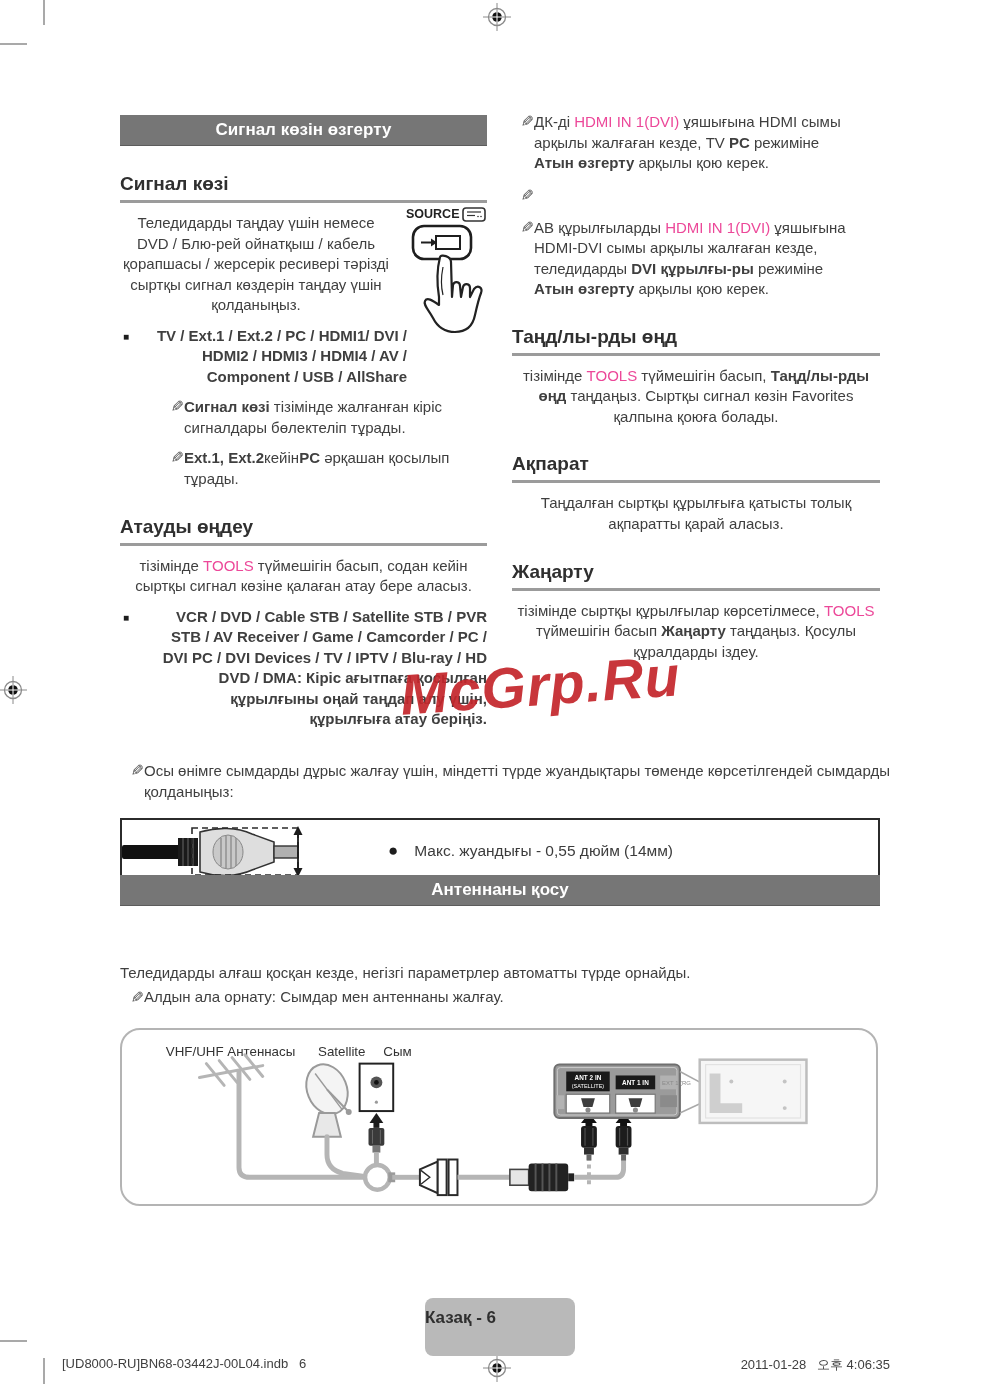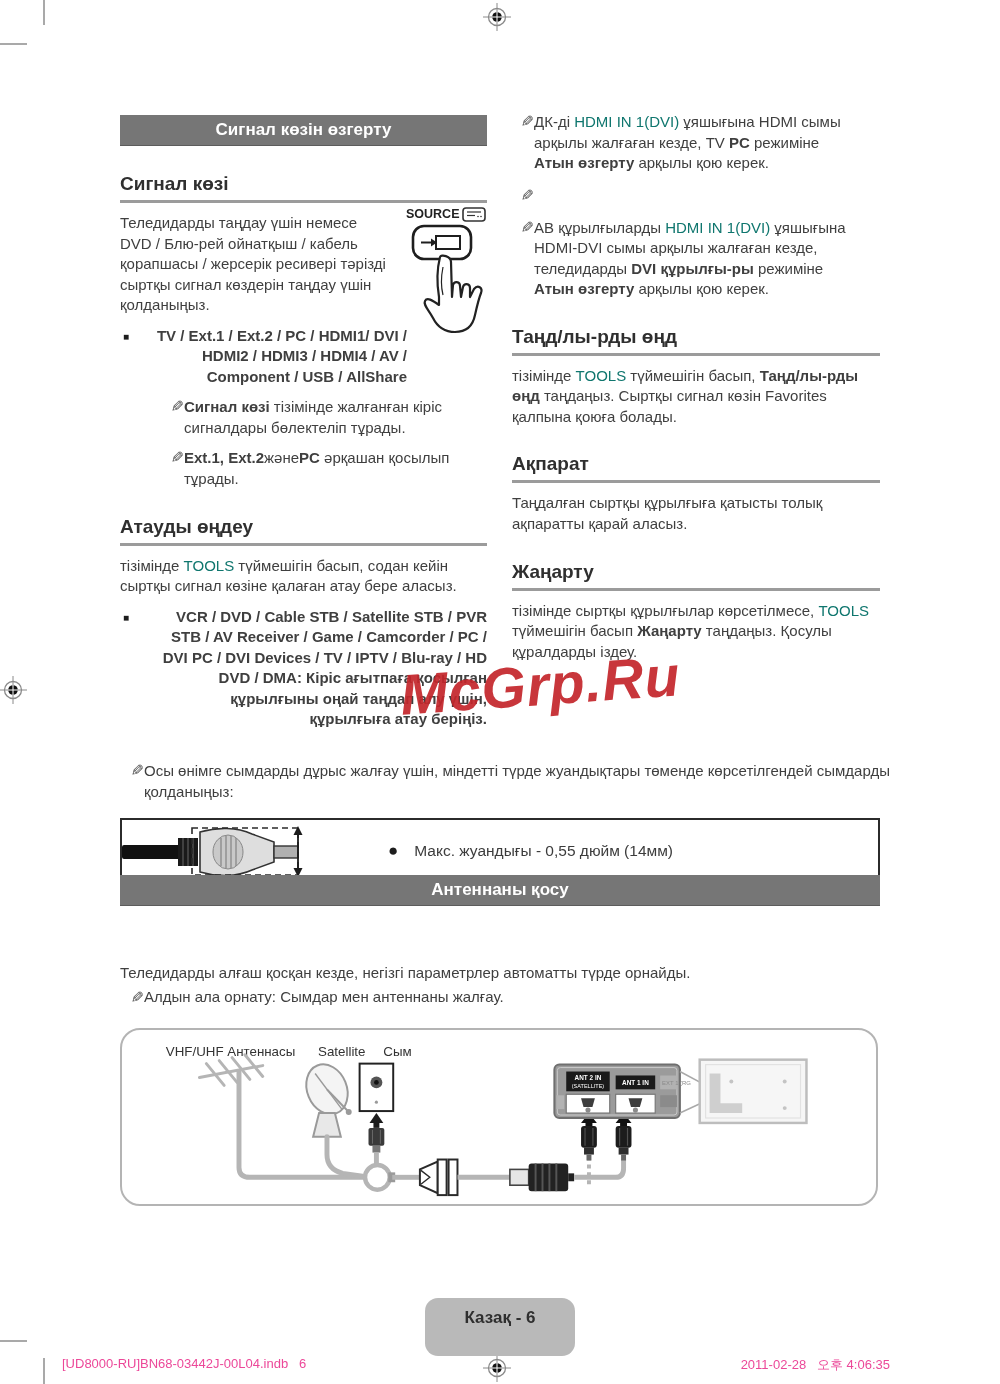--- a/index.html
+++ b/index.html
@@ -10,35 +10,35 @@
   .reg{position:absolute;width:28px;height:28px;}
   
   .col{position:absolute;}
   .col-left{left:120px;top:115px;width:367px;}
   .col-right{left:512px;top:112px;width:368px;}
   .bar{background:#767676;color:#fff;font-weight:bold;font-size:17px;text-align:center;
        height:30px;line-height:30px;box-shadow:0 1px 0 #5c5c5c;}
   .h2{font-size:19px;font-weight:bold;color:#2f2f2f;padding-bottom:5px;
       border-bottom:3px solid #9b9b9b;margin:26px 0 10px 0;}
   .h2.first{margin-top:28px;}
-  .para{font-size:15px;line-height:1.37;margin:0 0 10px 0;}
+  .para{font-size:15px;line-height:1.37;margin:0 0 10px 0;text-align:center;}
   .p-row{position:relative;}
   .p-row .para{width:272px;}
   .src-art{position:absolute;top:-8px;right:-4px;}
   .bullet{display:flex;font-size:15px;line-height:1.37;font-weight:bold;margin:0 0 10px 0;}
   .bullet .sq{font-size:10px;flex:0 0 18px;margin:4px 8px 0 3px;color:#1d1d1d;}
   .bullet .btxt{flex:1;text-align:right;}
   .bullet .btxt.narrow{max-width:258px;}
   .note{display:flex;font-size:15px;line-height:1.37;margin:0 0 10px 0;}
   .note .pencil{flex:0 0 22px;color:#4a4a4a;font-size:16px;transform:scaleX(-1);line-height:1.25;}
   .note .ntxt{flex:1;}
   .indent1{margin-left:42px;}
   .rnote .ntxt{max-width:312px;}
   .b{font-weight:bold;margin-top:32px;}
-  .g{color:#0f766e;}
+  .g{color:#ec4899;}
   
   .wide-note{position:absolute;left:120px;top:760px;width:772px;display:flex;
              font-size:15px;line-height:1.4;}
   .wide-note .pencil{flex:0 0 24px;color:#4a4a4a;font-size:16px;transform:scaleX(-1);}
   .spec-box{position:absolute;left:120px;top:818px;width:756px;height:62px;
             border:2px solid #2b2b2b;display:flex;align-items:center;}
   .spec-box .dot{font-size:17px;margin:0 16px 0 26px;color:#1d1d1d;}
   .spec-box .spec-text{font-size:15.5px;color:#3c3c3c;}
   .ant-bar{position:absolute;left:120px;top:875px;width:760px;}
   .ant-intro{position:absolute;left:120px;top:964px;width:760px;font-size:15px;}
@@ -46,23 +46,23 @@
   .ant-note .pencil{flex:0 0 24px;color:#4a4a4a;font-size:16px;transform:scaleX(-1);}
   .diagram{position:absolute;left:120px;top:1028px;width:754px;height:174px;
            border:2.5px solid #b4b4b4;border-radius:20px;}
   .diagram svg{position:absolute;left:0;top:0;}
   
   .watermark{position:absolute;left:400px;top:652px;font-size:57px;font-style:italic;
              font-weight:600;color:#c4262b;transform:rotate(-4deg);letter-spacing:1px;
              opacity:.92;pointer-events:none;}
   
   .page-label{position:absolute;left:425px;top:1298px;width:150px;height:58px;
-              background:#b9b9b9;border-radius:13px;text-align:center;}
+              background:#b9b9b9;border-radius:8px;}
   .page-label span{display:inline-block;margin-top:10px;font-size:17px;font-weight:bold;color:#2f2f2f;}
-  .print-line{position:absolute;top:1356px;font-size:13px;color:#ec4899;white-space:pre;}
+  .print-line{position:absolute;top:1356px;font-size:13px;color:#404040;white-space:pre;}
   .print-left{left:62px;}
   .print-right{right:50px;}
 </style>
 </head>
 <body>
 
 <div class="page">
 
   <div class="crop" style="left:43px;top:0;width:2px;height:25px"></div>
   <div class="crop" style="left:0;top:43px;width:27px;height:2px"></div>
@@ -145,21 +145,21 @@
       <span class="btxt narrow">TV / Ext.1 / Ext.2 / PC / HDMI1/ DVI / HDMI2 / HDMI3 / HDMI4 / AV / Component / USB / AllShare</span>
     </div>
 
     <div class="note indent1">
       <span class="pencil">✎</span>
       <span class="ntxt"><span class="b">Сигнал көзі</span><span> тізімінде жалғанған кіріс сигналдары бөлектеліп тұрады.</span></span>
     </div>
 
     <div class="note indent1">
       <span class="pencil">✎</span>
-      <span class="ntxt"><span class="b">Ext.1, Ext.2</span><span>және</span><span class="b">PC</span><span> әрқашан қосылып тұрады.</span></span>
+      <span class="ntxt"><span class="b">Ext.1, Ext.2</span><span>кейін</span><span class="b">PC</span><span> әрқашан қосылып тұрады.</span></span>
     </div>
 
     <div class="h2">Атауды өңдеу</div>
 
     <div class="para"><span>тізімінде </span><span class="g">TOOLS</span><span> түймешігін басып, содан кейін сыртқы сигнал көзіне қалаған атау бере аласыз.</span></div>
 
     <div class="bullet">
       <span class="sq">■</span>
       <span class="btxt"><span class="b">VCR / DVD / Cable STB / Satellite STB / PVR STB / AV Receiver / Game / Camcorder / PC / DVI PC / DVI Devices / TV / IPTV / Blu-ray / HD DVD / DMA</span><span>: Кіріс ағытпаға қосылған құрылғыны оңай таңдап алу үшін, құрылғыға атау беріңіз.</span></span>
     </div>
@@ -340,15 +340,15 @@
           <circle cx="668" cy="79" r="2" fill="#c4c4c4"></circle>
         <path d="M592,44 h11 v30 h22 v10 h-33 Z" fill="#cfcfcf"></path>
       </g>
     </svg>
   </div>
 
   <div class="page-label">
     <span>Казақ - 6</span>
   </div>
   <div class="print-line print-left">[UD8000-RU]BN68-03442J-00L04.indb   6</div>
-  <div class="print-line print-right">2011-02-28   오후 4:06:35</div>
+  <div class="print-line print-right">2011-01-28   오후 4:06:35</div>
 
 </div>
 
 </body></html>

